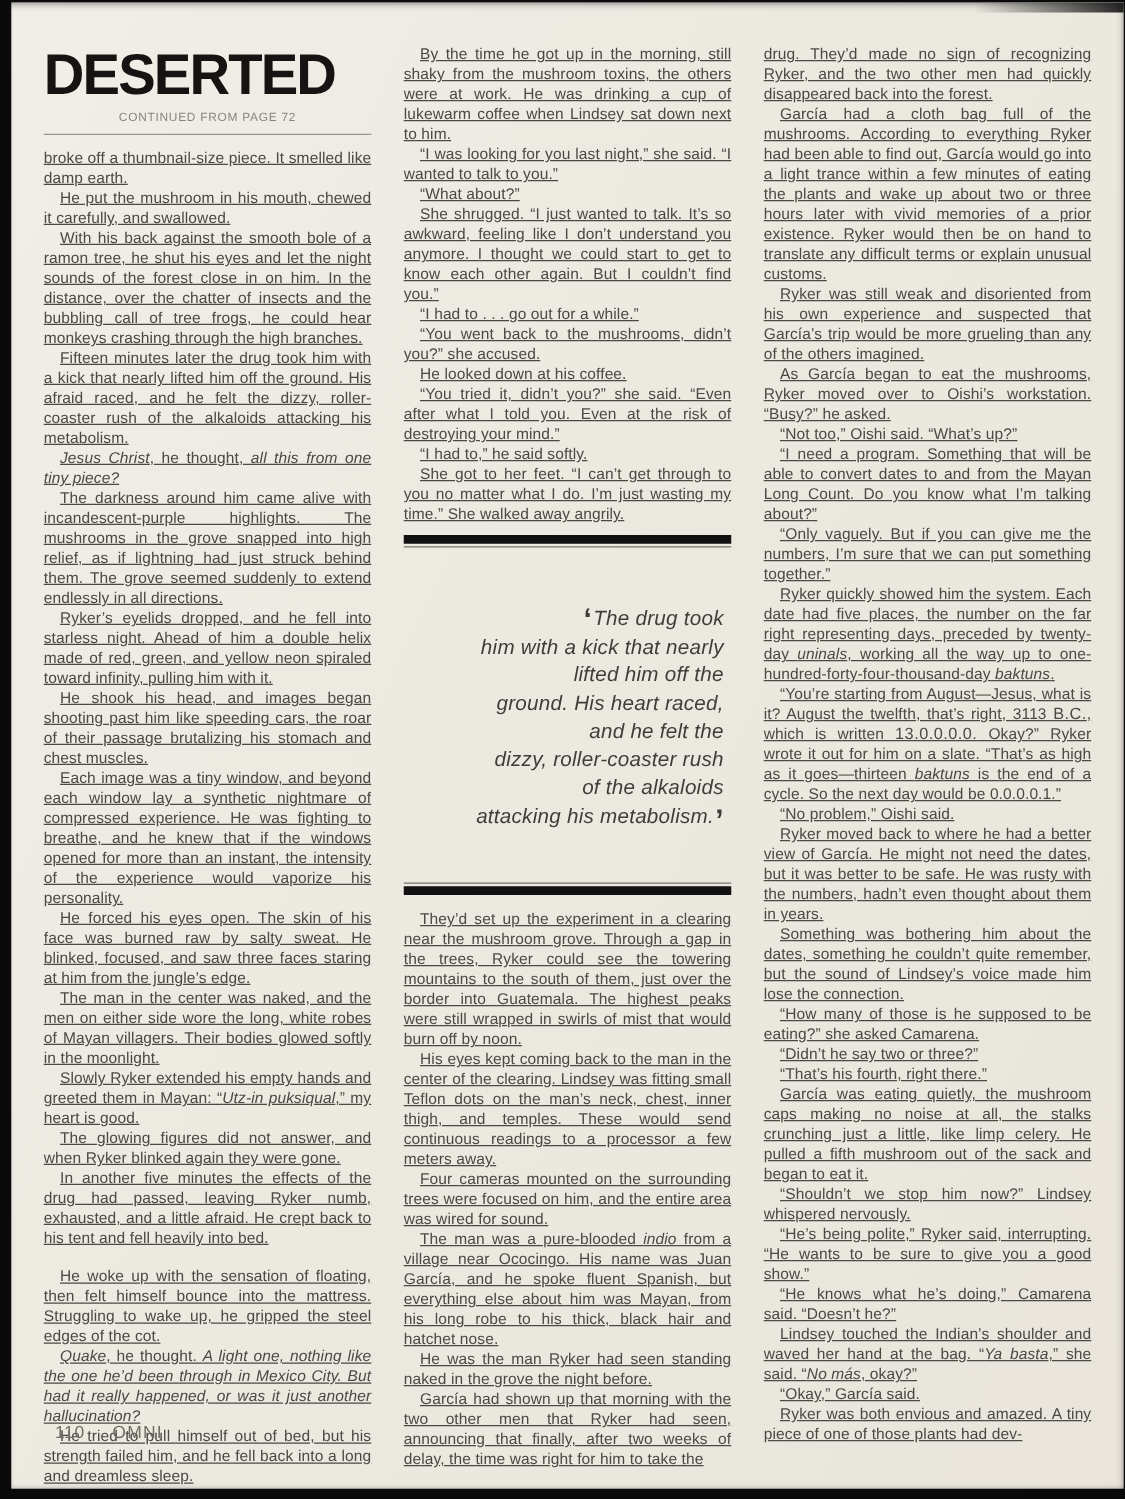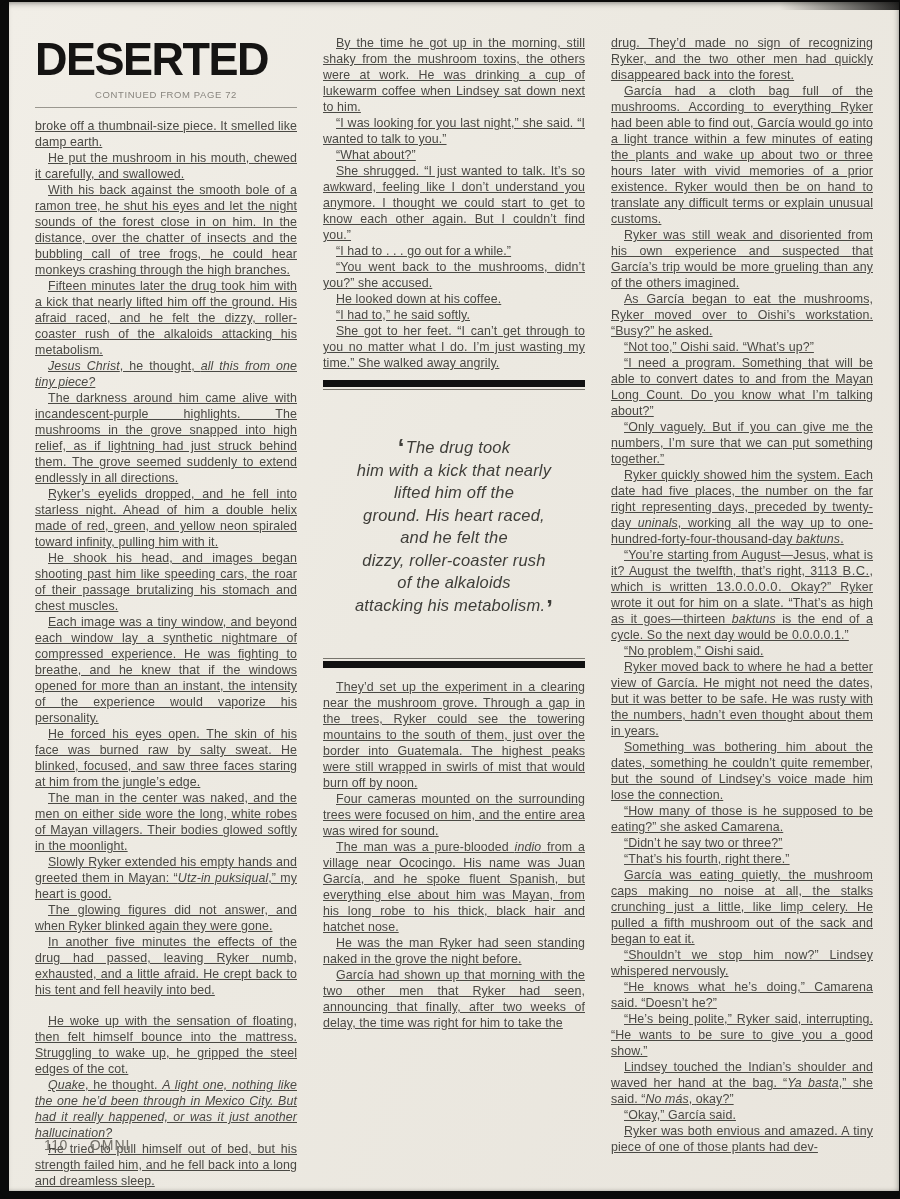--- a/index.html
+++ b/index.html
@@ -48,21 +48,21 @@
   .sm{font-size:13px;letter-spacing:.4px;}
   
   .pullquote{margin:9px 0 11px 0;}
   .rule-thick{height:7px;background:#111;}
   .rule-thin{height:1px;background:#77746c;margin:2px 0;}
   .pq-body{
     padding:44px 6px 40px 6px;
     font-size:16.5px;font-style:italic;line-height:22.5px;
     text-align:center;color:#3f3e39;letter-spacing:.2px;
   }
-  .pq-body p{margin:0;text-indent:0;}
+  .pq-body p{margin:0;text-indent:0;text-align:right;}
   .oq,.cq{font-weight:700;font-style:normal;font-size:1.45em;line-height:0;}
   .oq{vertical-align:-3px;margin-right:1px;}
   .cq{vertical-align:-6px;margin-left:1px;}
   
   .footer{
     position:absolute;left:35px;bottom:38px;
     font-size:14px;color:#716e66;letter-spacing:.5px;
   }
   .footer .mag{margin-left:22px;letter-spacing:1px;}
 </style>
@@ -102,20 +102,21 @@
 
       <div class="col">
         <div class="body">
             <p>By the time he got up in the morning, still shaky from the mushroom toxins, the others were at work. He was drinking a cup of lukewarm coffee when Lindsey sat down next to him.</p>
             <p>“I was looking for you last night,” she said. “I wanted to talk to you.”</p>
             <p>“What about?”</p>
             <p>She shrugged. “I just wanted to talk. It’s so awkward, feeling like I don’t understand you anymore. I thought we could start to get to know each other again. But I couldn’t find you.”</p>
             <p>“I had to . . . go out for a while.”</p>
             <p>“You went back to the mushrooms, didn’t you?” she accused.</p>
             <p>He looked down at his coffee.</p>
+            <p>“You tried it, didn’t you?” she said. “Even after what I told you. Even at the risk of destroying your mind.”</p>
             <p>“I had to,” he said softly.</p>
             <p>She got to her feet. “I can’t get through to you no matter what I do. I’m just wasting my time.” She walked away angrily.</p>
           </div>
         <div class="pullquote">
           <div class="rule-thick"></div>
           <div class="rule-thin"></div>
           <div class="pq-body">
               <p class="qline"><span class="oq">‘</span>The drug took</p>
               <p class="qline">him with a kick that nearly</p>
               <p class="qline">lifted him off the</p>
@@ -123,20 +124,21 @@
               <p class="qline">and he felt the</p>
               <p class="qline">dizzy, roller-coaster rush</p>
               <p class="qline">of the alkaloids</p>
               <p class="qline">attacking his metabolism.<span class="cq">’</span></p>
             </div>
           <div class="rule-thin"></div>
           <div class="rule-thick"></div>
         </div>
         <div class="body">
             <p>They’d set up the experiment in a clearing near the mushroom grove. Through a gap in the trees, Ryker could see the towering mountains to the south of them, just over the border into Guatemala. The highest peaks were still wrapped in swirls of mist that would burn off by noon.</p>
+            <p>His eyes kept coming back to the man in the center of the clearing. Lindsey was fitting small Teflon dots on the man’s neck, chest, inner thigh, and temples. These would send continuous readings to a processor a few meters away.</p>
             <p>Four cameras mounted on the surrounding trees were focused on him, and the entire area was wired for sound.</p>
             <p>The man was a pure-blooded <span class="i">indio</span> from a village near Ococingo. His name was Juan García, and he spoke fluent Spanish, but everything else about him was Mayan, from his long robe to his thick, black hair and hatchet nose.</p>
             <p>He was the man Ryker had seen standing naked in the grove the night before.</p>
             <p>García had shown up that morning with the two other men that Ryker had seen, announcing that finally, after two weeks of delay, the time was right for him to take the</p>
           </div>
       </div>
 
       <div class="col">
         <div class="body">
             <p class="noindent">drug. They’d made no sign of recognizing Ryker, and the two other men had quickly disappeared back into the forest.</p>
@@ -149,22 +151,22 @@
             <p>Ryker quickly showed him the system. Each date had five places, the number on the far right representing days, preceded by twenty-day <span class="i">uninals</span>, working all the way up to one-hundred-forty-four-thousand-day <span class="i">baktuns</span>.</p>
             <p>“You’re starting from August—Jesus, what is it? August the twelfth, that’s right, 3113 <span class="sm">B.C.</span>, which is written <span class="sm">13.0.0.0.0.</span> Okay?” Ryker wrote it out for him on a slate. “That’s as high as it goes—thirteen <span class="i">baktuns</span> is the end of a cycle. So the next day would be 0.0.0.0.1.”</p>
             <p>“No problem,” Oishi said.</p>
             <p>Ryker moved back to where he had a better view of García. He might not need the dates, but it was better to be safe. He was rusty with the numbers, hadn’t even thought about them in years.</p>
             <p>Something was bothering him about the dates, something he couldn’t quite remember, but the sound of Lindsey’s voice made him lose the connection.</p>
             <p>“How many of those is he supposed to be eating?” she asked Camarena.</p>
             <p>“Didn’t he say two or three?”</p>
             <p>“That’s his fourth, right there.”</p>
             <p>García was eating quietly, the mushroom caps making no noise at all, the stalks crunching just a little, like limp celery. He pulled a fifth mushroom out of the sack and began to eat it.</p>
             <p>“Shouldn’t we stop him now?” Lindsey whispered nervously.</p>
+            <p>“He’s being polite,” Ryker said, interrupting. “He wants to be sure to give you a good show.”</p>
             <p>“He knows what he’s doing,” Camarena said. “Doesn’t he?”</p>
-            <p>“He’s being polite,” Ryker said, interrupting. “He wants to be sure to give you a good show.”</p>
             <p>Lindsey touched the Indian’s shoulder and waved her hand at the bag. “<span class="i">Ya basta</span>,” she said. “<span class="i">No más</span>, okay?”</p>
             <p>“Okay,” García said.</p>
             <p>Ryker was both envious and amazed. A tiny piece of one of those plants had dev-</p>
           </div>
       </div>
 
     </div>
 
     <div class="footer">
       <span>110</span><span class="mag">OMNI</span>

